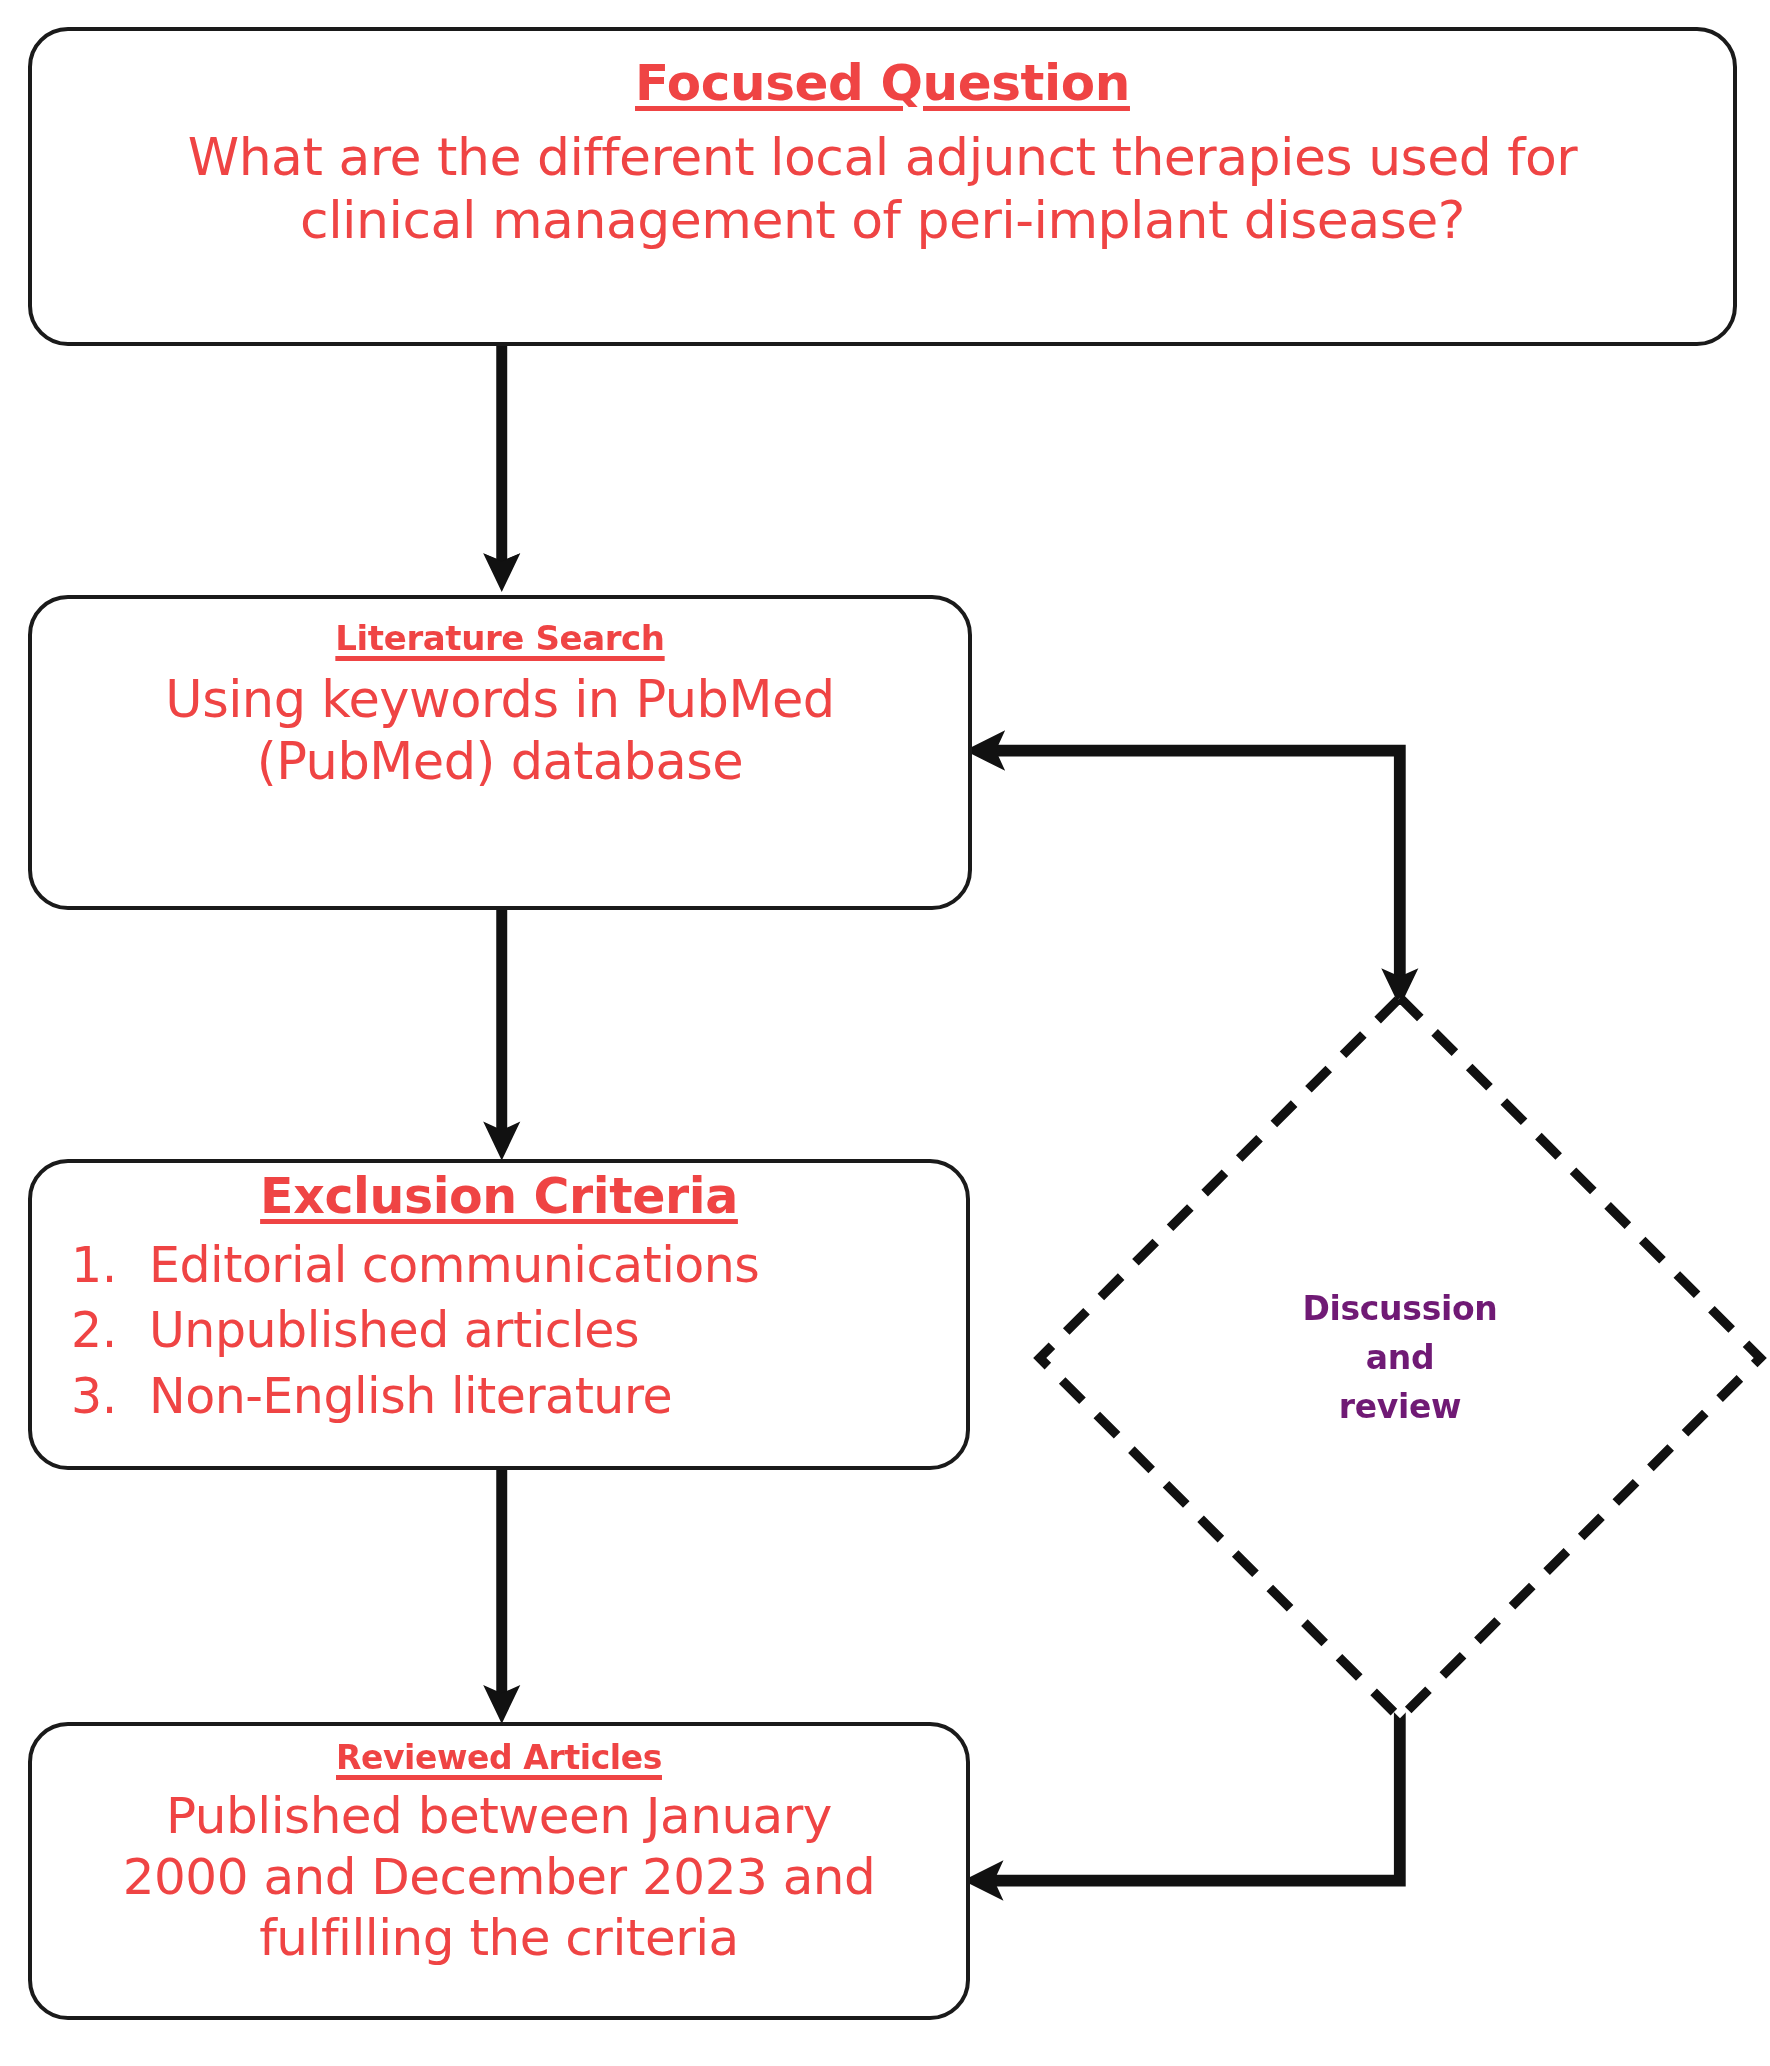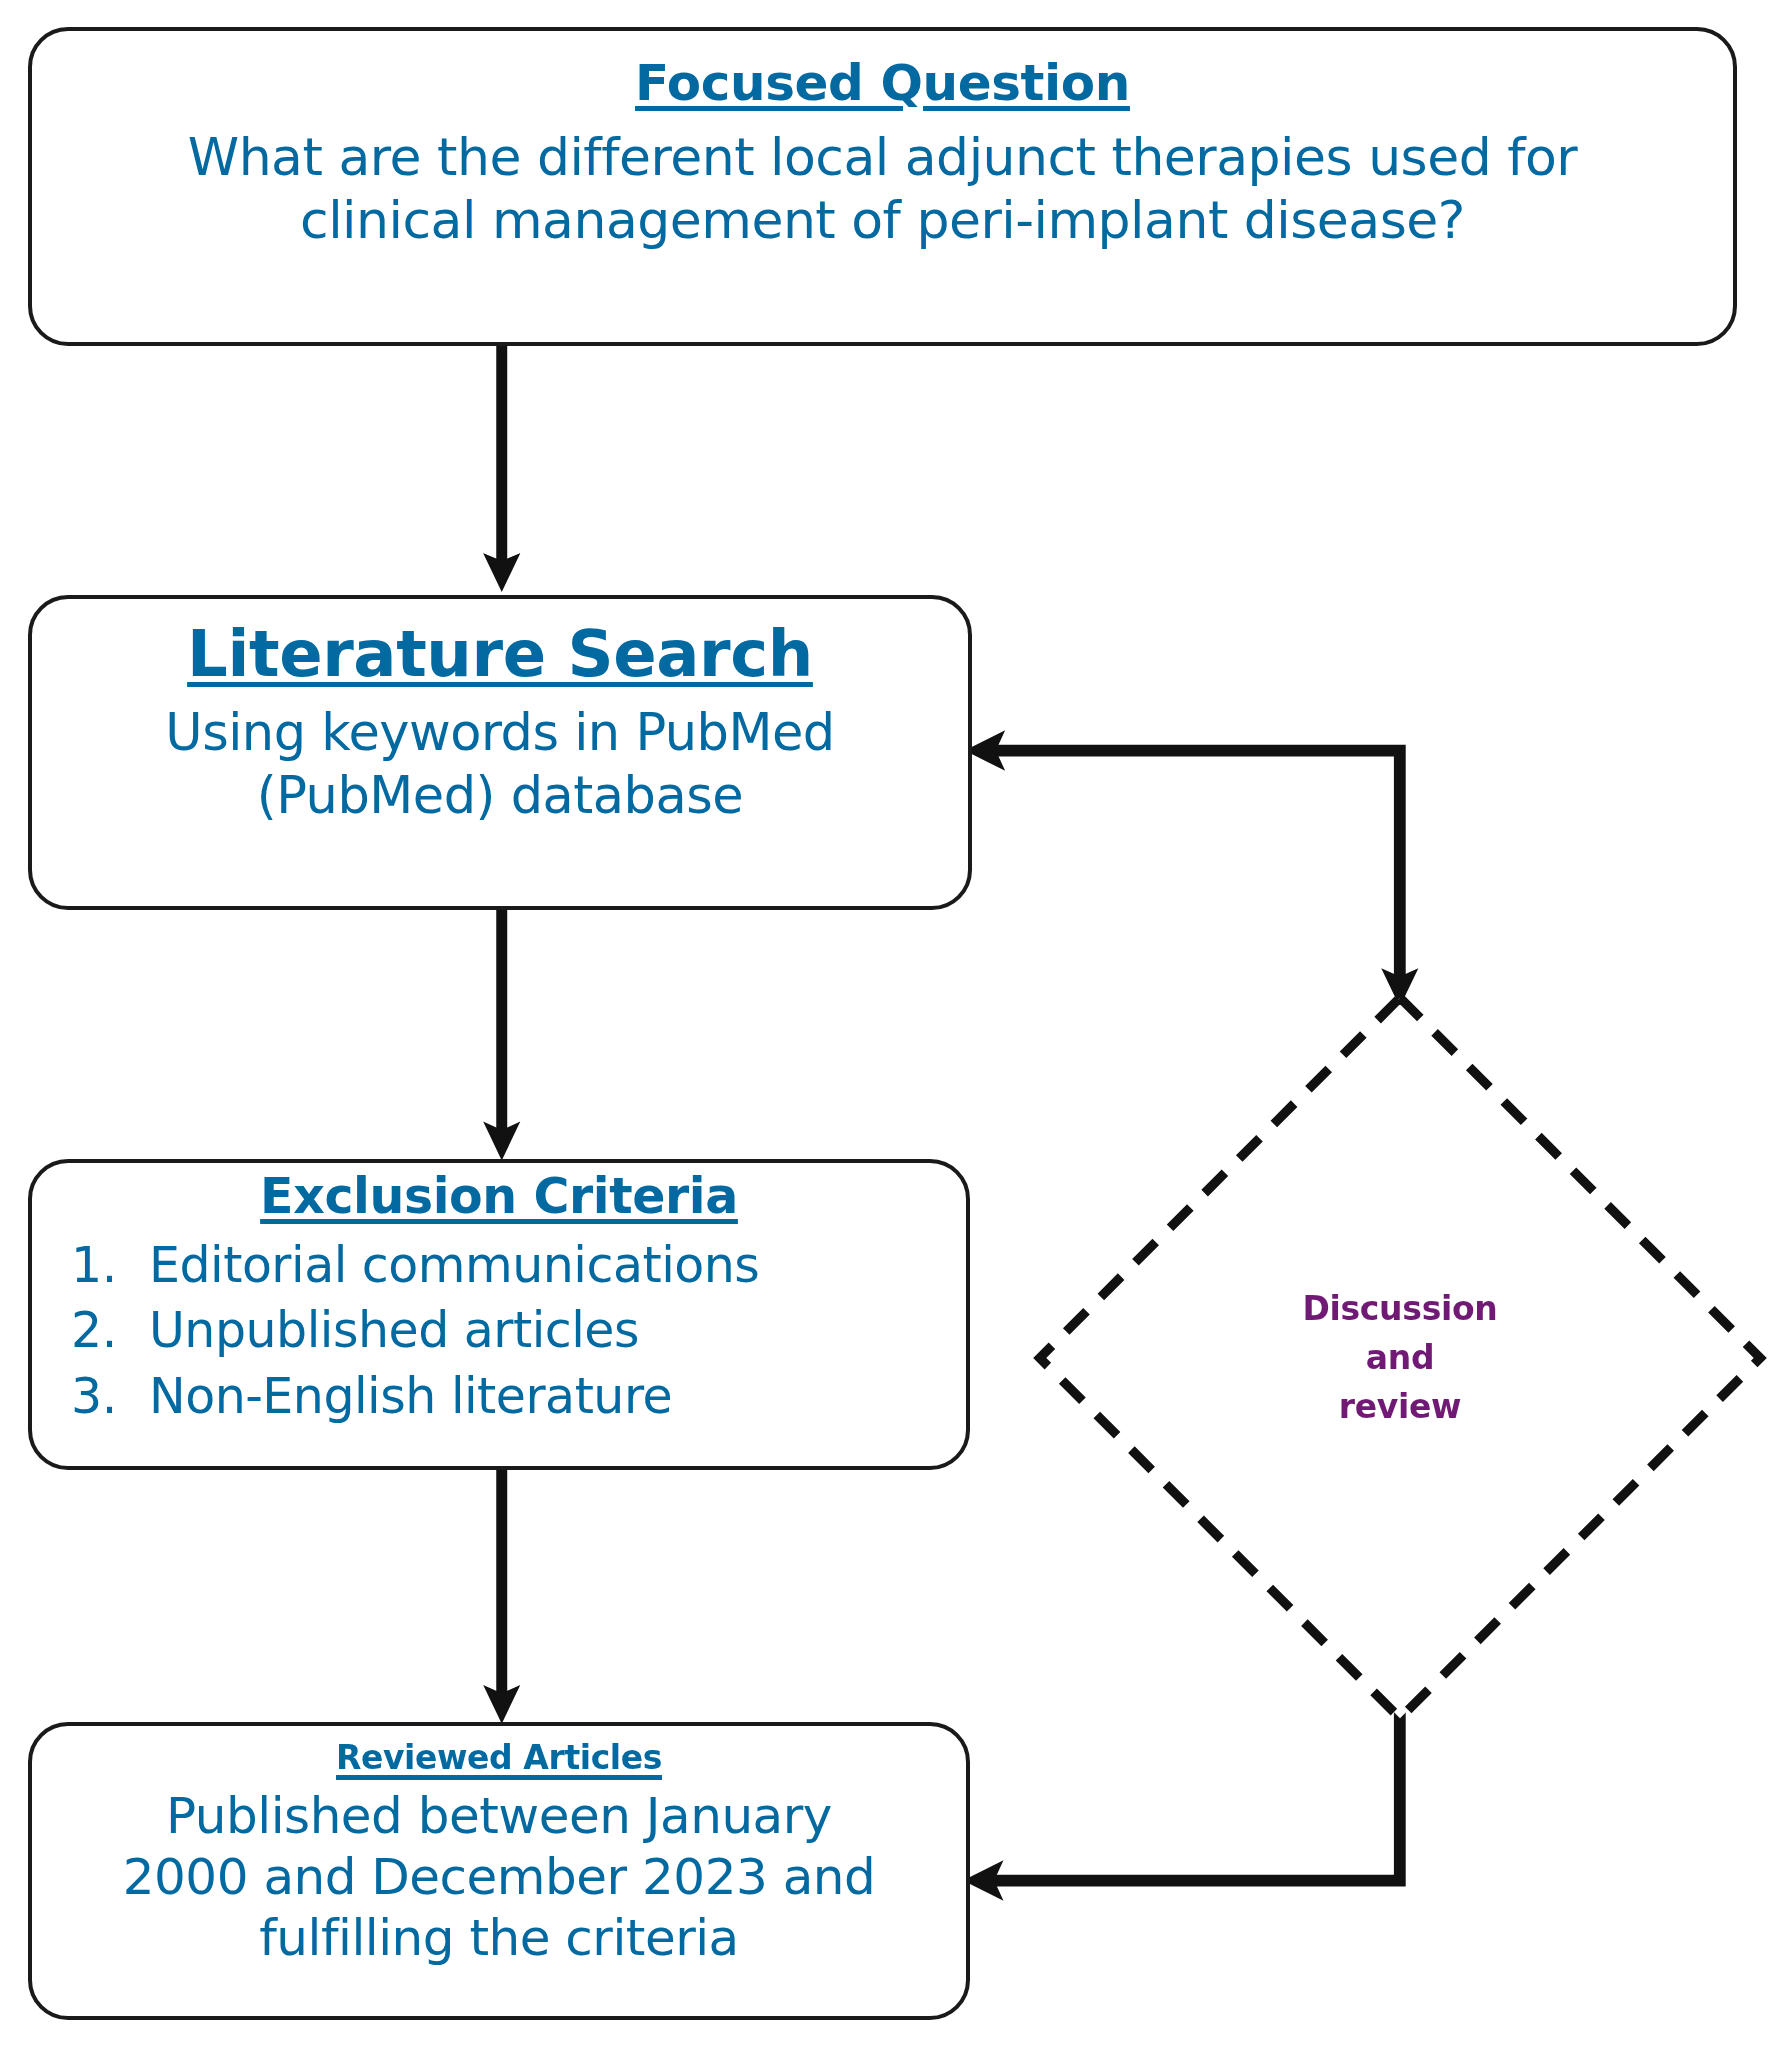--- a/index.html
+++ b/index.html
@@ -21,21 +21,21 @@
     position: absolute;
     box-sizing: border-box;
     border: 4.2px solid #1a1a1a;
     border-radius: 40px;
     background: #ffffff;
     display: flex;
     flex-direction: column;
     align-items: center;
     justify-content: flex-start;
     text-align: center;
-    color: #0369a1;
+    color: #ef4444;
     overflow: hidden;
   }
   .node-title {
     font-weight: bold;
     text-decoration: underline;
     text-underline-offset: 5.9px;
     text-decoration-thickness: 5px;
     letter-spacing: -0.4px;
     line-height: 1.12;
   }
@@ -52,21 +52,21 @@
   }
   #box-focused-question .node-title { font-size: 50px; }
   #box-focused-question .node-body  { font-size: 52px; margin-top: 15px; }
 
   
   #box-literature-search {
     left: 28px; top: 595px;
     width: 944px; height: 315px;
     padding-top: 20px;
   }
-  #box-literature-search .node-title { font-size: 64px; }
+  #box-literature-search .node-title { font-size: 34px; }
   #box-literature-search .node-body  { font-size: 51px; margin-top: 11.8px; }
 
   
   #box-exclusion-criteria {
     left: 28px; top: 1159px;
     width: 942px; height: 311px;
     padding-top: 7px;
     justify-content: flex-start;
   }
   #box-exclusion-criteria .node-title { font-size: 49px; }

